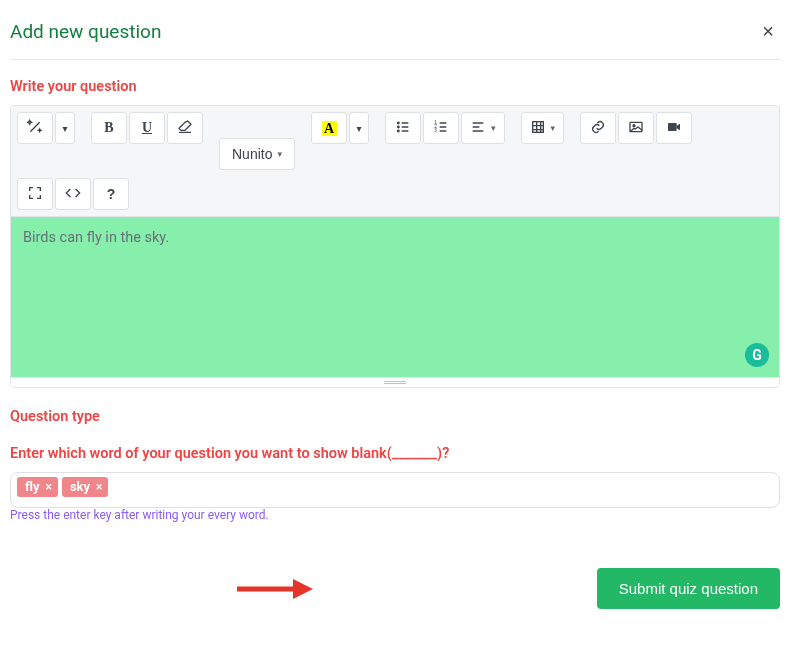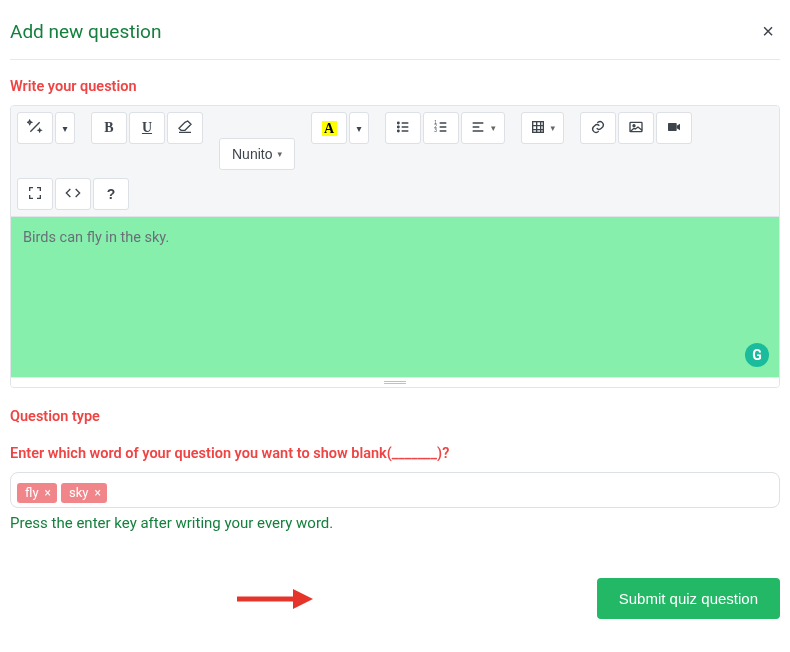--- a/index.html
+++ b/index.html
@@ -154,42 +154,42 @@
     border-right:5px solid transparent;
     border-top:6px solid #888f97;
   }
   .tags-input {
     width:100%;
     border:1px solid #dde0e4;
     border-radius:8px;
     min-height:36px;
     padding:4px 6px;
     display:flex;
-    align-items:flex-end;
+    align-items:flex-start;
     gap:4px;
     background:#fff;
+    font-weight:bold;
   }
   .tag {
     background:#f88;
     background:#f37c80;
     background:#f0878a;
     color:#fff;
     font-size:13px;
     padding:2px 6px 3px 8px;
     border-radius:3px;
     display:inline-flex;
     align-items:center;
     gap:6px;
   }
   .tag { background:#f1868a; }
   .tag .x { font-size:12px; cursor:pointer; opacity:.95; }
   .help-text {
-    font-size:15px;
-    color:#15803d;
-    margin-top:6px;
+    font-size:12px;
+    color:#8b5cf6;
   }
   .submit-row {
     margin-top: 46px;
     display:flex;
     align-items:center;
     justify-content:flex-end;
     position:relative;
   }
   .submit-btn {
     background:#22b866;

